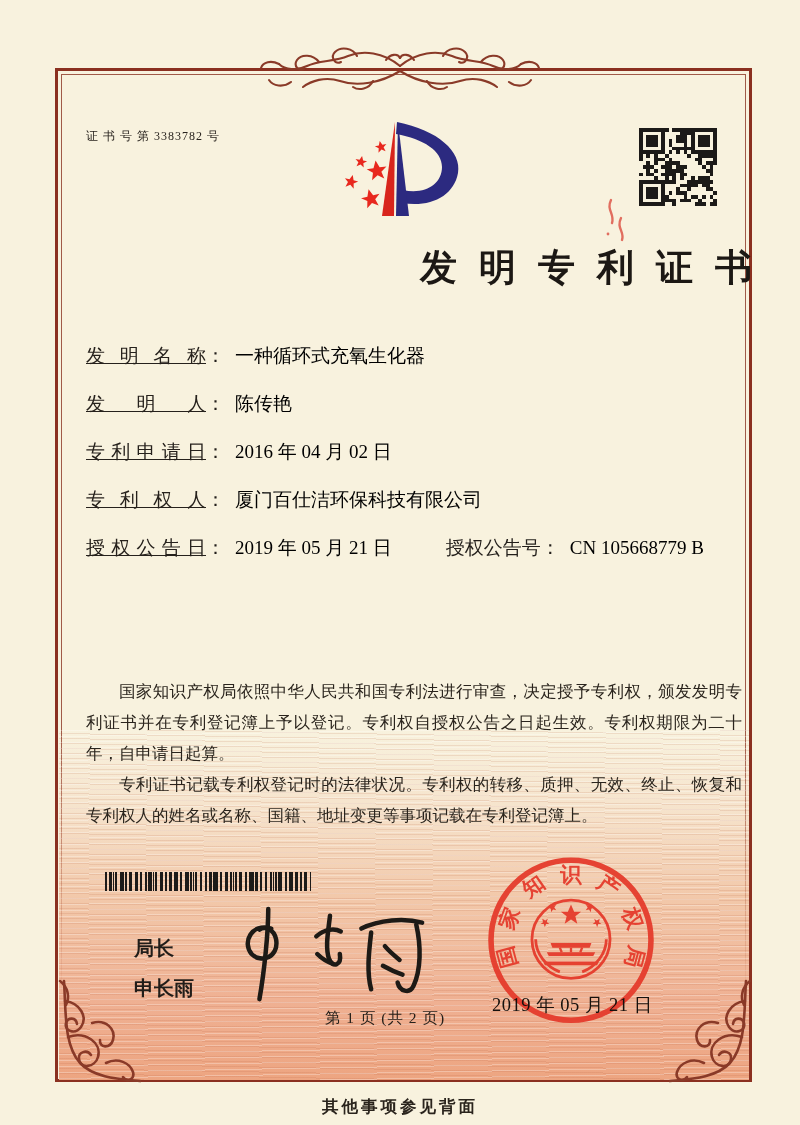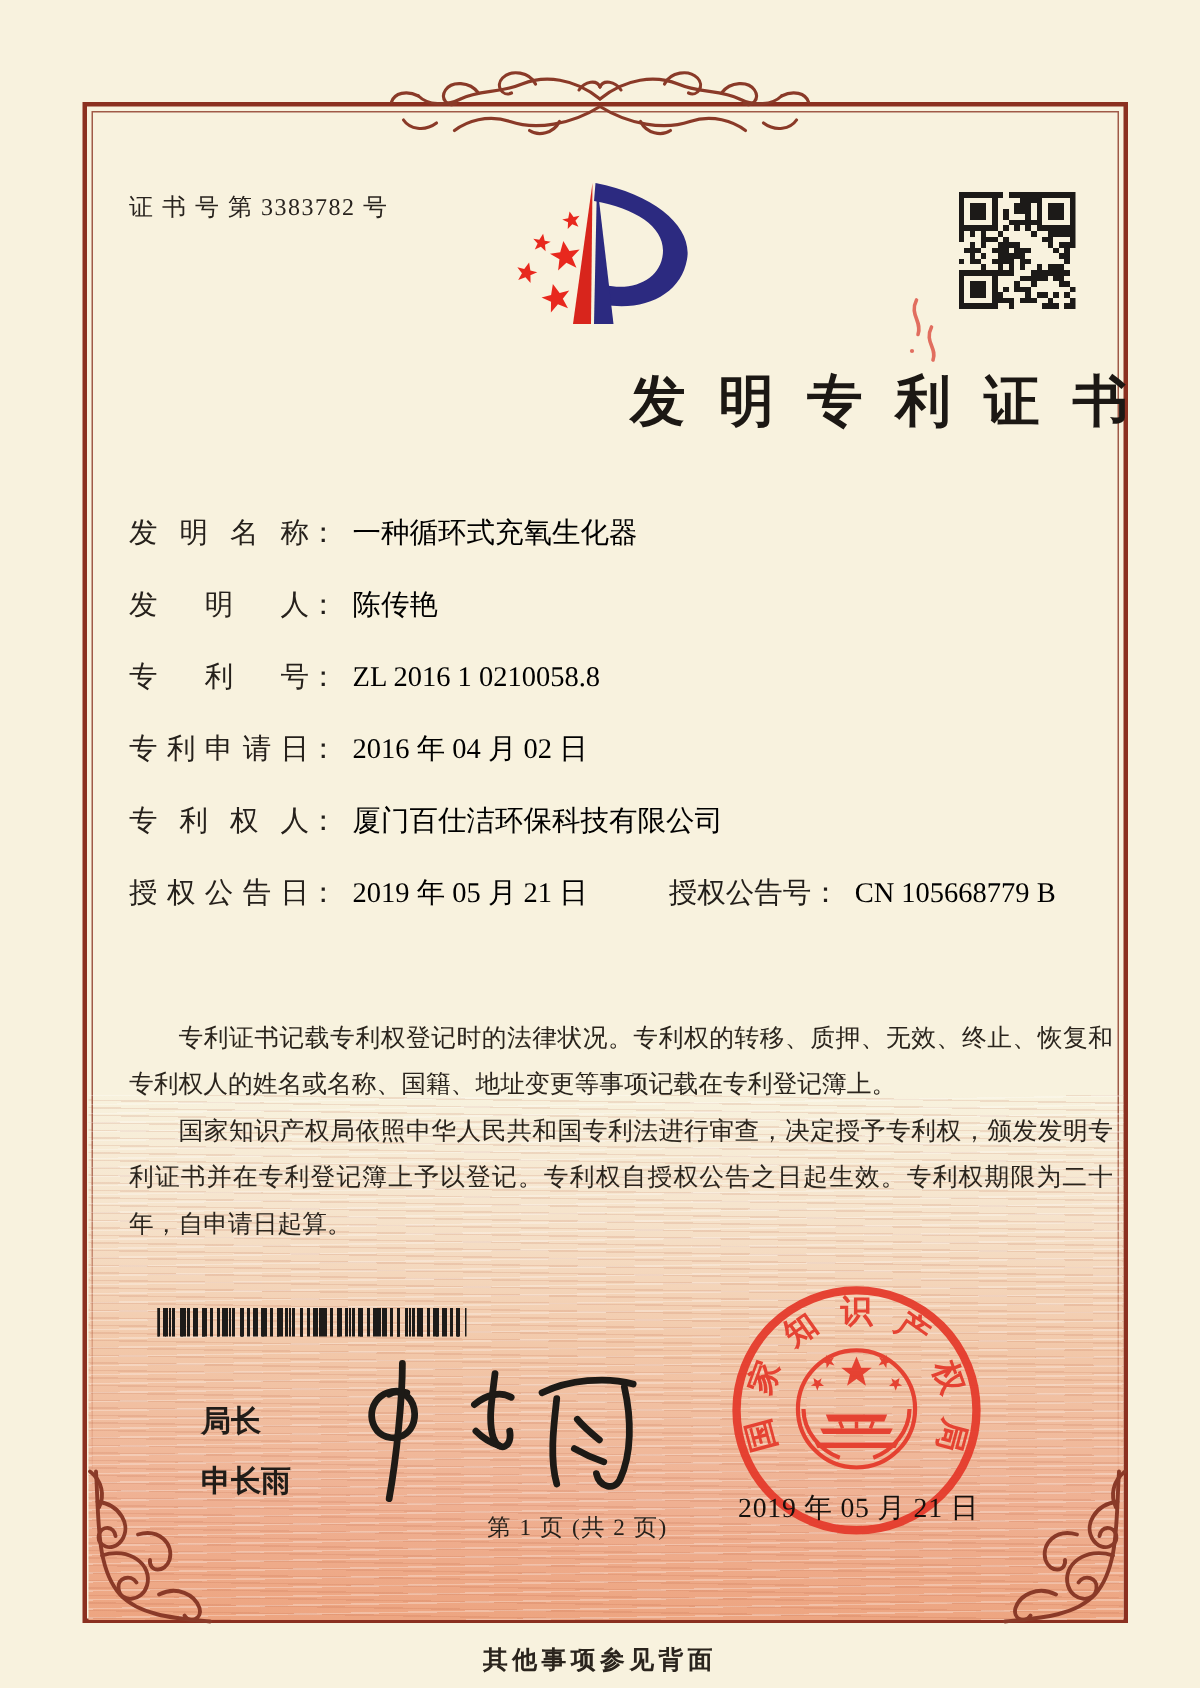--- a/index.html
+++ b/index.html
@@ -19,39 +19,39 @@
   }
   .top-flourish{
     position:absolute;left:50%;top:40px;transform:translateX(-50%);
     width:290px;height:58px;z-index:5;
   }
   .corner-flourish{position:absolute;width:84px;height:104px;z-index:3;}
   .corner-bl{left:58px;top:979px;}
   .corner-br{left:668px;top:979px;transform:scaleX(-1);}
   
   .cert-no{
-    position:absolute;left:86px;top:128px;font-size:16px;letter-spacing:1px;
+    position:absolute;left:86px;top:128px;font-size:12px;letter-spacing:1px;
     color:#28231e;z-index:4;
   }
   .logo{position:absolute;left:336px;top:110px;width:148px;height:118px;z-index:4;}
   .qr{position:absolute;left:639px;top:128px;width:78px;height:78px;z-index:4;}
   .ink-smudge{position:absolute;left:603px;top:196px;width:32px;height:48px;z-index:4;opacity:.7;}
   .title-wrap{
     position:absolute;left:55px;top:243px;width:697px;text-align:right;z-index:4;
   }
   .title{
     font-size:37px;font-weight:700;letter-spacing:22px;margin-right:-22px;
     color:#1c1814;
   }
   
   .fields{position:absolute;left:86px;top:342px;width:640px;z-index:4;}
   .frow{margin-bottom:20px;font-size:19px;line-height:28px;white-space:nowrap;}
   .flabel{
     display:inline-block;width:120px;vertical-align:bottom;
-    text-align:justify;text-align-last:justify;color:#26211c;
+    text-align:justify;text-align-last:justify;color:#26211c;text-decoration:underline;
   }
   .fcolon{margin-right:10px;}
   .fvalue{color:#000000;}
   .grant2{margin-left:54px;}
   
   .paras{position:absolute;left:86px;top:676px;width:656px;z-index:4;}
   .paras p{
     margin:0;font-size:16.5px;line-height:31px;text-indent:2em;
     color:#2a241d;text-align:justify;
   }
@@ -410,36 +410,33 @@
 </div>
 
 <div class="fields">
   <div class="frow">
     <span class="flabel">发明名称</span><span class="fcolon">：</span><span class="fvalue">一种循环式充氧生化器</span>
   </div>
   <div class="frow">
     <span class="flabel">发明人</span><span class="fcolon">：</span><span class="fvalue">陈传艳</span>
   </div>
   <div class="frow">
-    <span class="flabel">专利号</span><span class="fcolon">：</span><span class="fvalue">ZL 2016 1 0210058.8</span>
-  </div>
-  <div class="frow">
     <span class="flabel">专利申请日</span><span class="fcolon">：</span><span class="fvalue">2016 年 04 月 02 日</span>
   </div>
   <div class="frow">
     <span class="flabel">专利权人</span><span class="fcolon">：</span><span class="fvalue">厦门百仕洁环保科技有限公司</span>
   </div>
   <div class="frow">
     <span class="flabel">授权公告日</span><span class="fcolon">：</span><span class="fvalue">2019 年 05 月 21 日</span><span class="grant2"><span>授权公告号</span><span class="fcolon">：</span><span class="fvalue">CN 105668779 B</span></span>
   </div>
 </div>
 
 <div class="paras">
+  <p>国家知识产权局依照中华人民共和国专利法进行审查，决定授予专利权，颁发发明专利证书并在专利登记簿上予以登记。专利权自授权公告之日起生效。专利权期限为二十年，自申请日起算。</p>
   <p>专利证书记载专利权登记时的法律状况。专利权的转移、质押、无效、终止、恢复和专利权人的姓名或名称、国籍、地址变更等事项记载在专利登记簿上。</p>
-  <p>国家知识产权局依照中华人民共和国专利法进行审查，决定授予专利权，颁发发明专利证书并在专利登记簿上予以登记。专利权自授权公告之日起生效。专利权期限为二十年，自申请日起算。</p>
 </div>
 
 <div class="barcode"></div>
 
 <div class="director">
   <div>局长</div>
   <div>申长雨</div>
 </div>
 
 <svg class="signature" viewBox="0 0 200 106">

